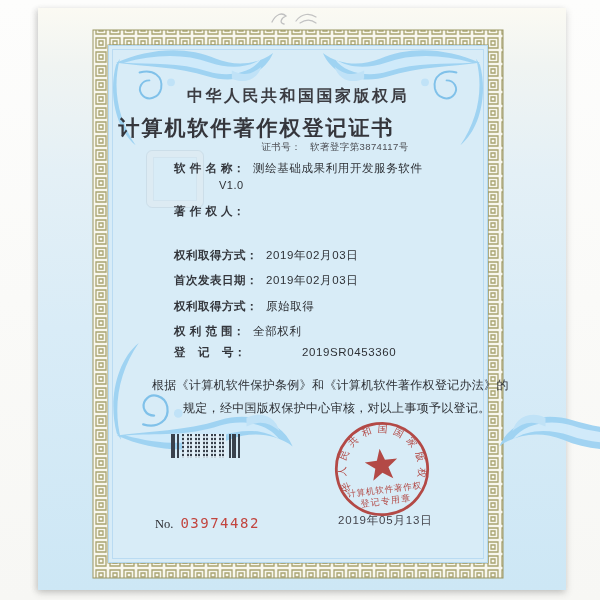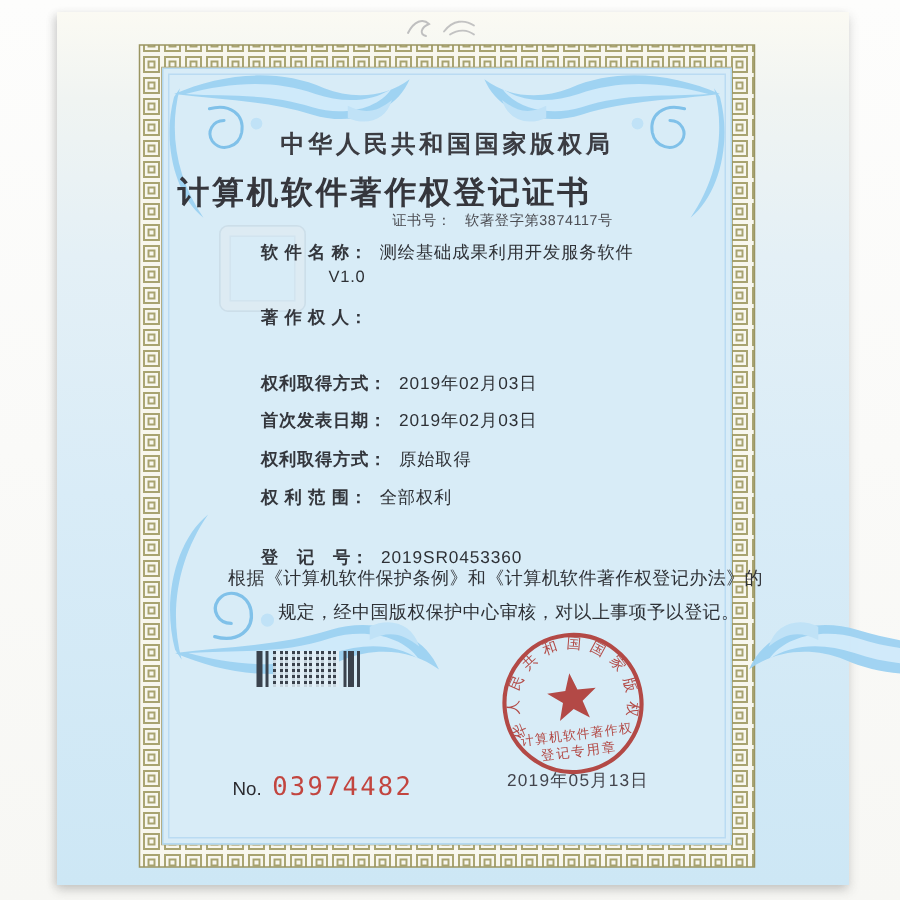--- a/index.html
+++ b/index.html
@@ -46,27 +46,27 @@
   .row{position:absolute;left:103px;display:flex;align-items:baseline;font-size:11.5px;white-space:nowrap;}
   .row .lab{font-weight:bold;color:#33363c;margin-right:8px;letter-spacing:.5px;margin-left:33px;}
   .row .val{color:#2e3136;letter-spacing:.6px;}
   .r-name{top:153px;}
   .r-version{top:171px;left:181px;font-size:11px;color:#2e3136;position:absolute;letter-spacing:.5px;}
   .r-author{top:196px;}
   .r-dev{top:240px;}
   .r-pub{top:265px;justify-content:space-between;}
   .r-acq{top:291px;}
   .r-scope{top:316px;}
-  .r-reg{top:356px;}
+  .r-reg{top:337px;gap:48px;}
   .statement{
     position:absolute;left:101px;top:366px;width:354px;
-    font-size:12px;color:#2e3136;line-height:23px;letter-spacing:.3px;text-align:right;
+    font-size:12px;color:#2e3136;line-height:23px;letter-spacing:.3px;
   }
   .statement .s1{text-indent:13px;white-space:nowrap;}
-  .statement .s2{white-space:nowrap;}
+  .statement .s2{white-space:nowrap;margin-left:44px;}
   .barcode{
     position:absolute;left:133px;top:426px;width:86px;height:24px;
     display:flex;align-items:stretch;
   }
   .barcode i{display:block;height:100%;}
   .bc-b{background:#3a424d;}
   .bc-sp{background:transparent;}
   .w1{width:1px}.w2{width:2px}.w3{width:3px}.w4{width:4px}
   .bc-matrix{
     width:44px;
@@ -75,22 +75,22 @@
       repeating-linear-gradient(90deg,#3a424d 0 2px,#e2eff7 2px 5px,#3a424d 5px 7px,#e2eff7 7px 8px);
   }
   .issue-date{
     position:absolute;left:300px;top:505px;
     font-size:11.5px;color:#43444c;letter-spacing:.8px;white-space:nowrap;
   }
   .seal-svg{position:absolute;left:291px;top:408px;width:106px;height:106px;mix-blend-mode:multiply;opacity:.92;}
   .serial{
     position:absolute;left:117px;top:507px;display:flex;align-items:baseline;gap:7px;white-space:nowrap;
   }
-  .serial .no-lab{font-family:Liberation Sans, sans-serif;font-size:12.5px;color:#2b2b30;}
-  .serial .no-val{font-family:"DejaVu Sans Mono","Liberation Mono",monospace;font-size:17px;color:#c2453f;letter-spacing:1.5px;}
+  .serial .no-lab{font-family:Liberation Serif, serif;font-size:12.5px;color:#2b2b30;}
+  .serial .no-val{font-family:"DejaVu Sans Mono","Liberation Mono",monospace;font-size:14px;color:#c2453f;letter-spacing:1.5px;}
   .pencil{position:absolute;left:228px;top:0px;width:64px;height:22px;}
 </style>
 </head>
 <body>
 
 <div class="paper">
 
   <svg class="frame-svg" viewBox="0 0 528 582" xmlns="http://www.w3.org/2000/svg">
     <defs>
       <pattern id="meander" width="14" height="14" patternUnits="userSpaceOnUse">

